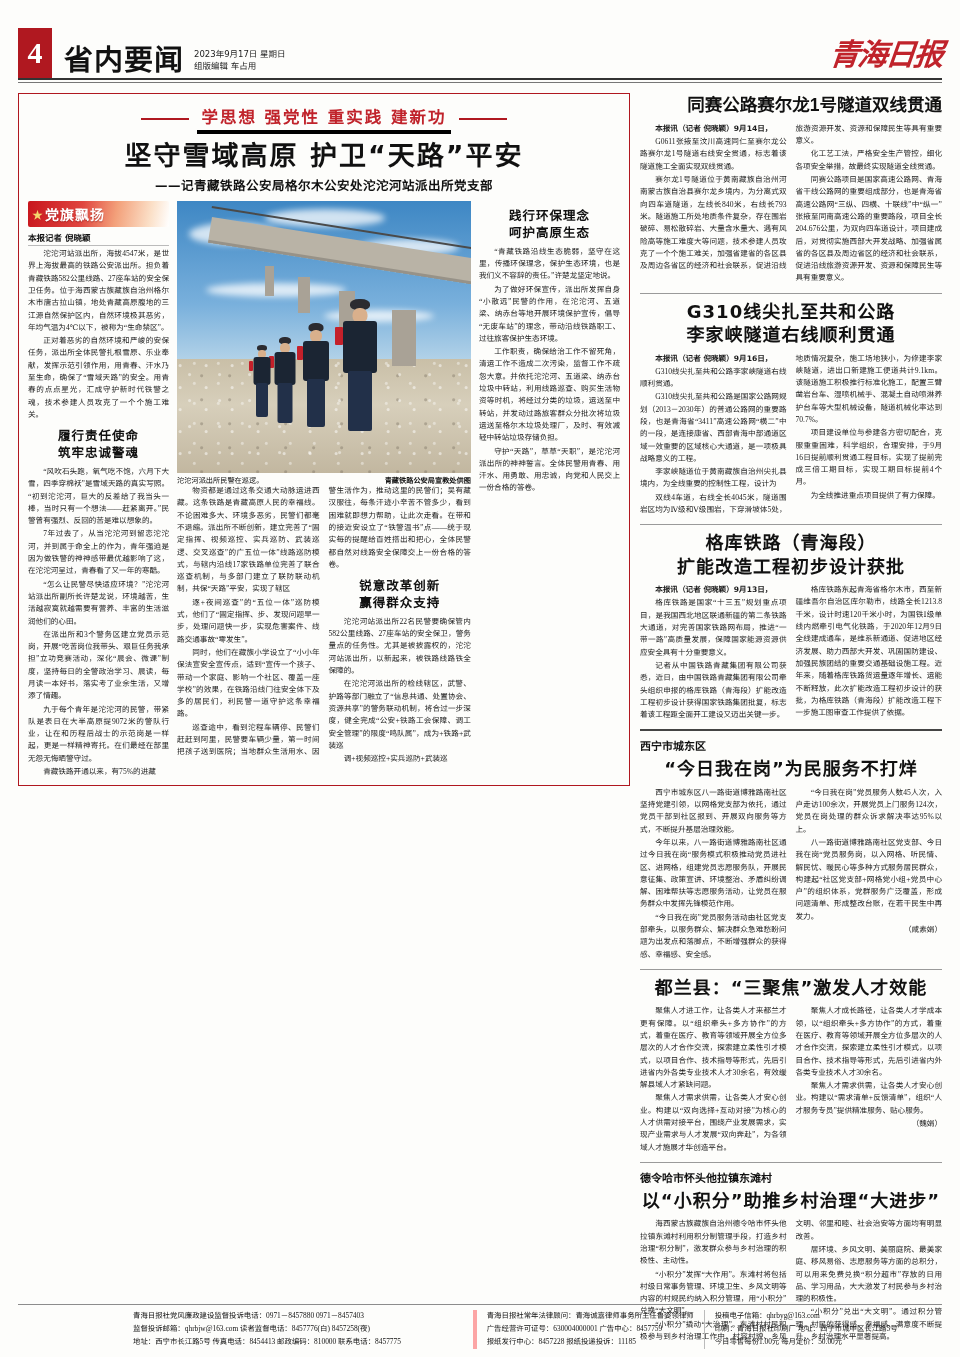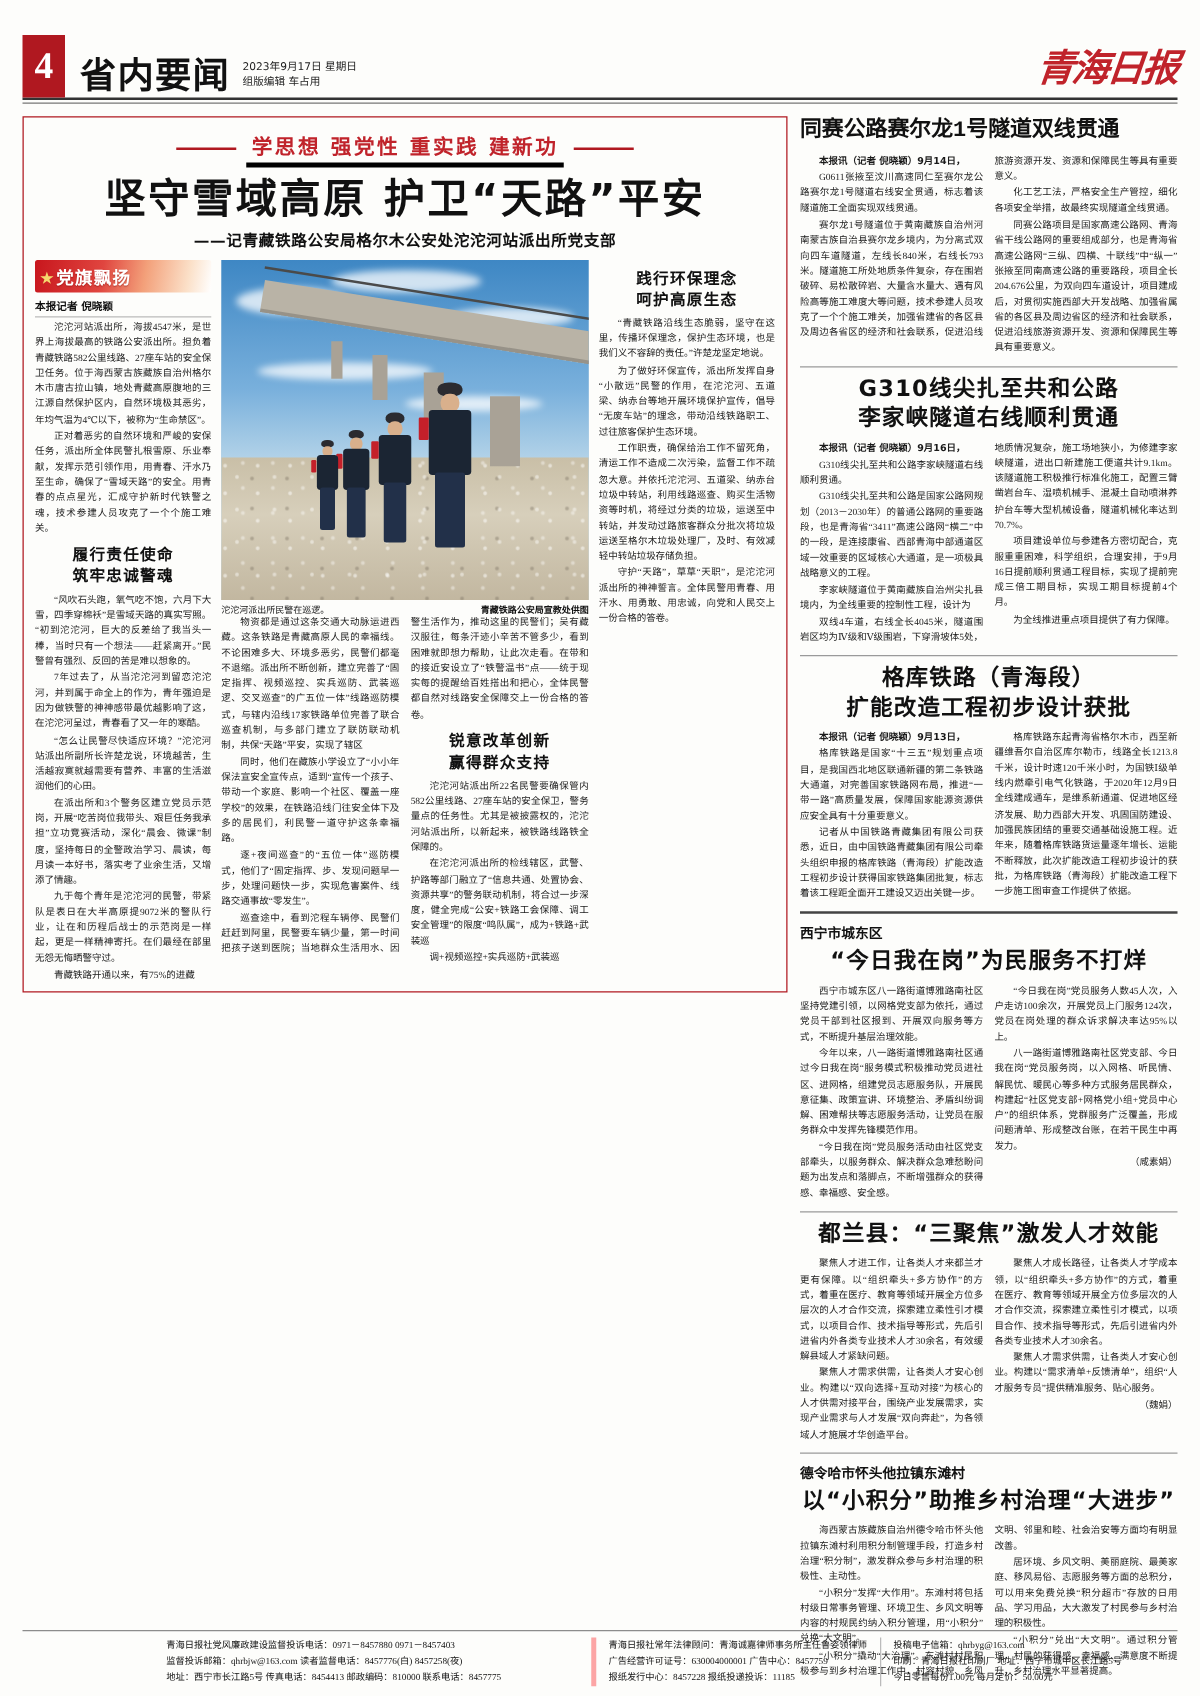--- a/index.html
+++ b/index.html
@@ -43,21 +43,21 @@
   .lead-frame{border:1.6px solid #b01820;padding:8px 9px 6px;position:relative;}
   .kicker-wrap{display:flex;align-items:center;justify-content:center;gap:8px;margin:2px 0 4px;}
   .kicker-line{flex:0 0 48px;height:2px;background:#b01820;}
   .kicker{
     font-family:"DejaVu Sans","Liberation Sans",sans-serif;
     font-size:16.5px;font-weight:700;color:#c0232b;letter-spacing:2px;
     border-bottom:4px solid #000000;padding:0 4px 2px;white-space:nowrap;
   }
   .lead-head{
     text-align:center;font-family:"DejaVu Sans","Liberation Sans",sans-serif;
-    font-size:33px;font-weight:700;letter-spacing:2px;line-height:1.15;margin:6px 0 4px;
+    font-size:27px;font-weight:700;letter-spacing:2px;line-height:1.15;margin:6px 0 4px;
   }
   .lead-sub{
     text-align:center;font-family:"DejaVu Sans","Liberation Sans",sans-serif;
     font-size:12.5px;font-weight:700;margin-bottom:7px;letter-spacing:.5px;
   }
   .lead-body{display:flex;gap:8px;}
   .lc{width:144px;}
   .lc2{width:300px;}
   .lc3{width:144px;}
 
@@ -105,22 +105,22 @@
   .photo-cap{display:flex;justify-content:space-between;font-size:7.2px;margin-top:2px;
     font-family:"Liberation Serif",serif;}
   .photo-cap .credit{font-weight:700;font-family:"DejaVu Sans","Liberation Sans",sans-serif;}
 
   .subhead{
     text-align:center;font-family:"DejaVu Sans","Liberation Sans",sans-serif;
     font-size:12.5px;font-weight:700;line-height:1.35;margin:7px 0 4px;letter-spacing:1px;
   }
 
   
-  .r-head1{font-family:Liberation Mono, monospace;font-weight:700;
-    font-size:17.5px;text-align:left;line-height:1.25;letter-spacing:0px;margin:2px 0 6px;}
+  .r-head1{font-family:Liberation Sans, sans-serif;font-weight:700;
+    font-size:17.5px;text-align:right;line-height:1.25;letter-spacing:0px;margin:2px 0 6px;}
   .r-head2{font-family:"DejaVu Sans","Liberation Sans",sans-serif;font-weight:700;
     font-size:18px;text-align:center;line-height:1.3;letter-spacing:1px;margin:4px 0 6px;}
   .r-eyebrow{font-family:"DejaVu Sans","Liberation Sans",sans-serif;font-weight:700;
     font-size:11px;margin:4px 0 2px;}
   .two-col{column-count:2;column-gap:9px;}
   .hr-thin{border-top:1px solid #9a9a9a;margin:8px 0 6px;}
   .hr-dbl{border-top:2px solid #444;margin:8px 0 6px;}
 
   
   .footer{position:absolute;left:18px;right:18px;bottom:8px;}
@@ -236,22 +236,22 @@
               </div>
             </div>
             <div class="photo-cap">
               <span>沱沱河派出所民警在巡逻。</span>
               <span class="credit">青藏铁路公安局宣教处供图</span>
             </div>
 
             <div class="two-col">
               <div class="txt">
                 <p>物资都是通过这条交通大动脉运进西藏。这条铁路是青藏高原人民的幸福线。不论困难多大、环境多恶劣，民警们都毫不退缩。派出所不断创新，建立完善了“固定指挥、视频巡控、实兵巡防、武装巡逻、交叉巡查”的广五位一体”线路巡防模式，与辖内沿线17家铁路单位完善了联合巡查机制，与多部门建立了联防联动机制，共保“天路”平安，实现了辖区</p>
+                <p>逐+夜间巡查”的“五位一体”巡防模式，他们了“固定指挥、步、发现问题早一步，处理问题快一步，实现危害案件、线路交通事故“零发生”。</p>
                 <p>同时，他们在藏族小学设立了“小小年保法宣安全宣传点，适到“宣传一个孩子、带动一个家庭、影响一个社区、覆盖一座学校”的效果，在铁路沿线门往安全体下及多的居民们，利民警一道守护这条幸福路。</p>
-                <p>逐+夜间巡查”的“五位一体”巡防模式，他们了“固定指挥、步、发现问题早一步，处理问题快一步，实现危害案件、线路交通事故“零发生”。</p>
                 <p>巡查途中，看到沱程车辆停、民警们赶赶到阿里，民警要车辆少量，第一时间把孩子送到医院；当地群众生活用水、因警生活作为，推动这里的民警们；吴有藏汉服往，每条汗迹小辛苦不管多少，看到困难就即想力帮助，让此次走看。在带和的接近安设立了“铁警温书”点——统于现实每的提醒给百姓搭出和把心，全体民警都自然对线路安全保障交上一份合格的答卷。</p>
               </div>
               <div class="subhead">锐意改革创新<br>赢得群众支持</div>
               <div class="txt">
                 <p>沱沱河站派出所22名民警要确保管内582公里线路、27座车站的安全保卫，警务量点的任务性。尤其是被披露权的，沱沱河站派出所，以新起来，被铁路线路铁全保障的。</p>
                 <p>在沱沱河派出所的检线辖区，武警、护路等部门融立了“信息共通、处置协会、资源共享”的警务联动机制，将合过一步深度，健全完成“公安+铁路工会保障、调工安全管理”的限度“鸣队属”，成为+铁路+武装巡</p>
                 <p>调+视频巡控+实兵巡防+武装巡</p>
               </div>
             </div>
           </div>

